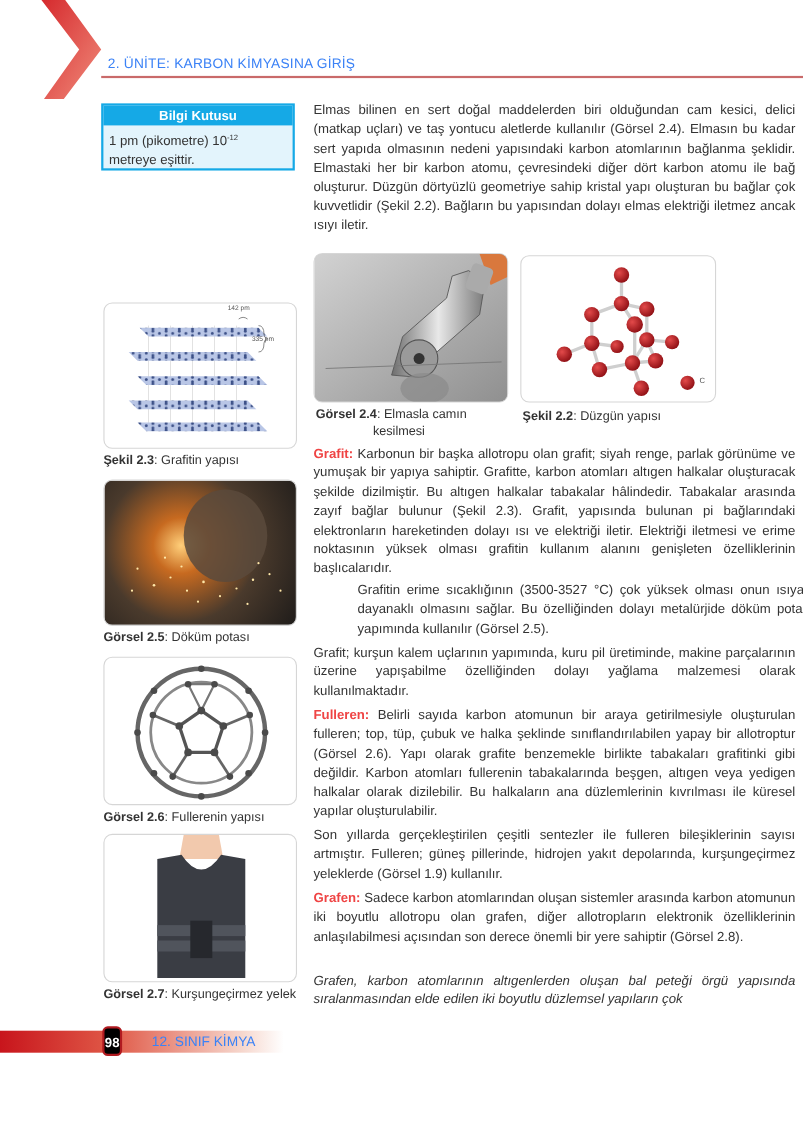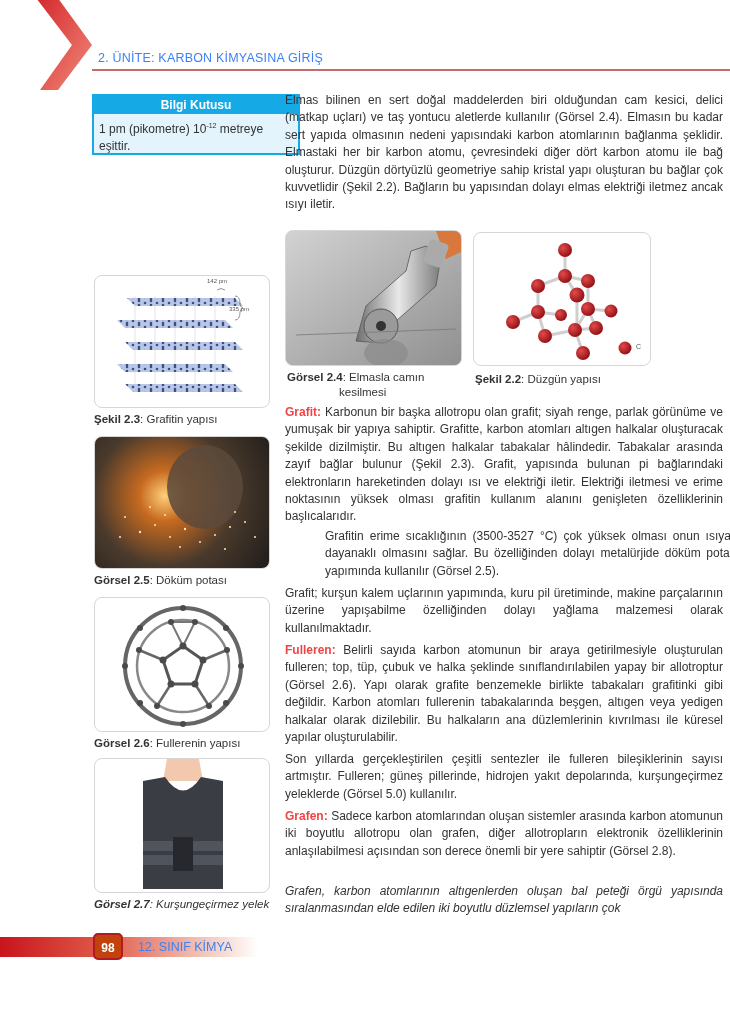--- a/index.html
+++ b/index.html
@@ -2,35 +2,35 @@
 <html><head>
 <meta charset="utf-8">
 <style>
   html, body { margin:0; padding:0; }
   body { width:730px; height:1024px; background:#ffffff; position:relative; overflow:hidden;
          font-family:"Liberation Sans", sans-serif; color:#2b2b2b; }
   .chevron { position:absolute; left:30px; top:-10px; width:70px; height:100px; }
   .header-title { position:absolute; left:98px; top:51px; font-size:12.5px; color:#3b82f6; letter-spacing:0.2px; }
   .header-line { position:absolute; left:92px; top:69px; width:638px; height:1.5px; background:#c96a6a; }
 
-  .infobox { position:absolute; left:92px; top:94px; width:208px; height:61px; border:2px solid #15a9e6; background:#e3f4fc; box-sizing:border-box; }
+  .infobox { position:absolute; left:92px; top:94px; width:176px; height:61px; border:2px solid #15a9e6; background:#e3f4fc; box-sizing:border-box; }
   .infobox-head { background:#15a9e6; color:#fff; font-weight:bold; font-size:12px; text-align:center; height:18px; line-height:18px; }
   .infobox-body { font-size:12px; padding:3px 5px; line-height:17px; color:#333; }
   .infobox-body sup { font-size:7px; }
 
   .para { position:absolute; left:285px; width:438px; font-size:12px; line-height:17.4px; text-align:justify; color:#333; }
   .para b { color:#ef4444; }
 
   .figbox { position:absolute; border:1.5px solid #d6d6d6; border-radius:8px; background:#fff; overflow:hidden; box-sizing:border-box; }
   .caption { position:absolute; font-size:11.5px; color:#333; line-height:15px; }
   .caption b { font-weight:bold; }
 
   .footer-bar { position:absolute; left:0; top:937px; width:258px; height:20px;
                 background:linear-gradient(90deg,#c8151c 0%, #e05a48 40%, #f6d6cc 85%, #ffffff 100%); }
-  .page-num { position:absolute; left:93px; top:933px; width:30px; height:27px; background:#c2410c; border:2px solid #b01a20; border-radius:5px; color:#fff; font-weight:bold; font-size:12px; text-align:center; line-height:27px; box-sizing:border-box; }
+  .page-num { position:absolute; left:93px; top:933px; width:18px; height:27px; background:#000000; border:2px solid #b01a20; border-radius:5px; color:#fff; font-weight:bold; font-size:12px; text-align:center; line-height:27px; box-sizing:border-box; }
   .footer-text { position:absolute; left:138px; top:940px; font-size:12.5px; color:#3b82f6; }
 </style>
 </head>
 <body>
 
 <svg class="chevron" viewBox="0 0 70 100">
   <defs>
     <linearGradient id="cg" x1="0" y1="0" x2="1" y2="1">
       <stop offset="0" stop-color="#d21e24"></stop>
       <stop offset="1" stop-color="#f08a7a"></stop>
@@ -226,27 +226,27 @@
   <svg width="176" height="135" viewBox="0 0 176 135">
     <path d="M72,0 L104,0 L108,22 L68,22 Z" fill="#f2c9ad"></path>
     <path d="M48,22 L70,18 Q88,45 106,18 L128,22 L128,130 L48,130 Z" fill="#3a3d44"></path>
     <rect x="48" y="82" width="32" height="10" fill="#50545c"></rect>
     <rect x="48" y="96" width="32" height="10" fill="#50545c"></rect>
     <rect x="96" y="82" width="32" height="10" fill="#50545c"></rect>
     <rect x="96" y="96" width="32" height="10" fill="#50545c"></rect>
     <rect x="78" y="78" width="20" height="34" fill="#26282d"></rect>
   </svg>
 </div>
-<div class="caption" style="left:94px; top:897px;font-style:italic;">
+<div class="caption" style="left:94px; top:897px;">
   <b>Görsel 2.7</b><span>: Kurşungeçirmez yelek</span>
 </div>
 
 <div class="para" style="top:404px;"><b>Grafit:</b><span> Karbonun bir başka allotropu olan grafit; siyah renge, parlak görünüme ve yumuşak bir yapıya sahiptir. Grafitte, karbon atomları altıgen halkalar oluşturacak şekilde dizilmiştir. Bu altıgen halkalar tabakalar hâlindedir. Tabakalar arasında zayıf bağlar bulunur (Şekil 2.3). Grafit, yapısında bulunan pi bağlarındaki elektronların hareketinden dolayı ısı ve elektriği iletir. Elektriği iletmesi ve erime noktasının yüksek olması grafitin kullanım alanını genişleten özelliklerinin başlıcalarıdır.</span></div>
 <div class="para" style="top:528px;margin-left:40px;">Grafitin erime sıcaklığının (3500-3527 °C) çok yüksek olması onun ısıya karşı dayanaklı olmasını sağlar. Bu özelliğinden dolayı metalürjide döküm potalarının yapımında kullanılır (Görsel 2.5).</div>
 <div class="para" style="top:585px;">Grafit; kurşun kalem uçlarının yapımında, kuru pil üretiminde, makine parçalarının üzerine yapışabilme özelliğinden dolayı yağlama malzemesi olarak kullanılmaktadır.</div>
 <div class="para" style="top:642px;"><b>Fulleren:</b><span> Belirli sayıda karbon atomunun bir araya getirilmesiyle oluşturulan fulleren; top, tüp, çubuk ve halka şeklinde sınıflandırılabilen yapay bir allotroptur (Görsel 2.6). Yapı olarak grafite benzemekle birlikte tabakaları grafitinki gibi değildir. Karbon atomları fullerenin tabakalarında beşgen, altıgen veya yedigen halkalar olarak dizilebilir. Bu halkaların ana düzlemlerinin kıvrılması ile küresel yapılar oluşturulabilir.</span></div>
-<div class="para" style="top:751px;">Son yıllarda gerçekleştirilen çeşitli sentezler ile fulleren bileşiklerinin sayısı artmıştır. Fulleren; güneş pillerinde, hidrojen yakıt depolarında, kurşungeçirmez yeleklerde (Görsel 5.0) kullanılır.</div>
+<div class="para" style="top:751px;">Son yıllarda gerçekleştirilen çeşitli sentezler ile fulleren bileşiklerinin sayısı artmıştır. Fulleren; güneş pillerinde, hidrojen yakıt depolarında, kurşungeçirmez yeleklerde (Görsel 1.9) kullanılır.</div>
 <div class="para" style="top:808px;"><b>Grafen:</b><span> Sadece karbon atomlarından oluşan sistemler arasında karbon atomunun iki boyutlu allotropu olan grafen, diğer allotropların elektronik özelliklerinin anlaşılabilmesi açısından son derece önemli bir yere sahiptir (Görsel 2.8).</span></div>
 <div class="para" style="top:883px;font-style:italic;">Grafen, karbon atomlarının altıgenlerden oluşan bal peteği örgü yapısında sıralanmasından elde edilen iki boyutlu düzlemsel yapıların çok</div>
 
 <div class="footer-bar"></div>
 <div class="page-num">98</div>
 <div class="footer-text">12. SINIF KİMYA</div>
 
 </body></html>

